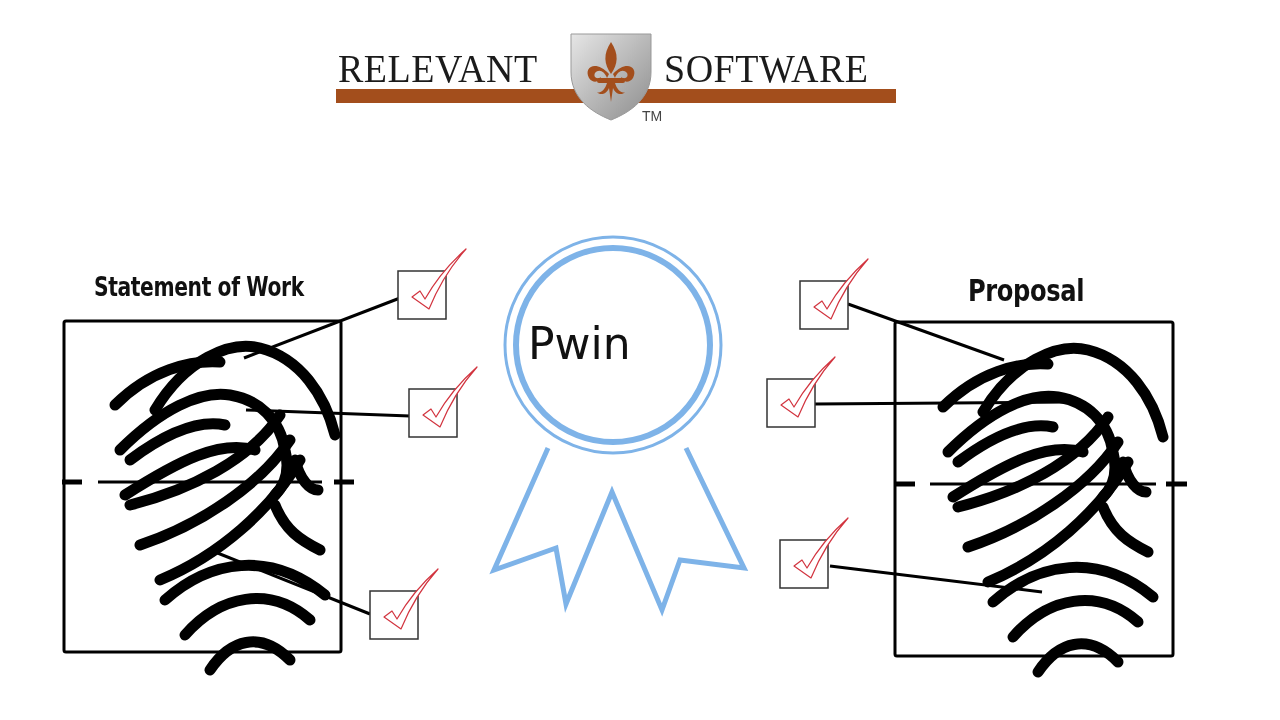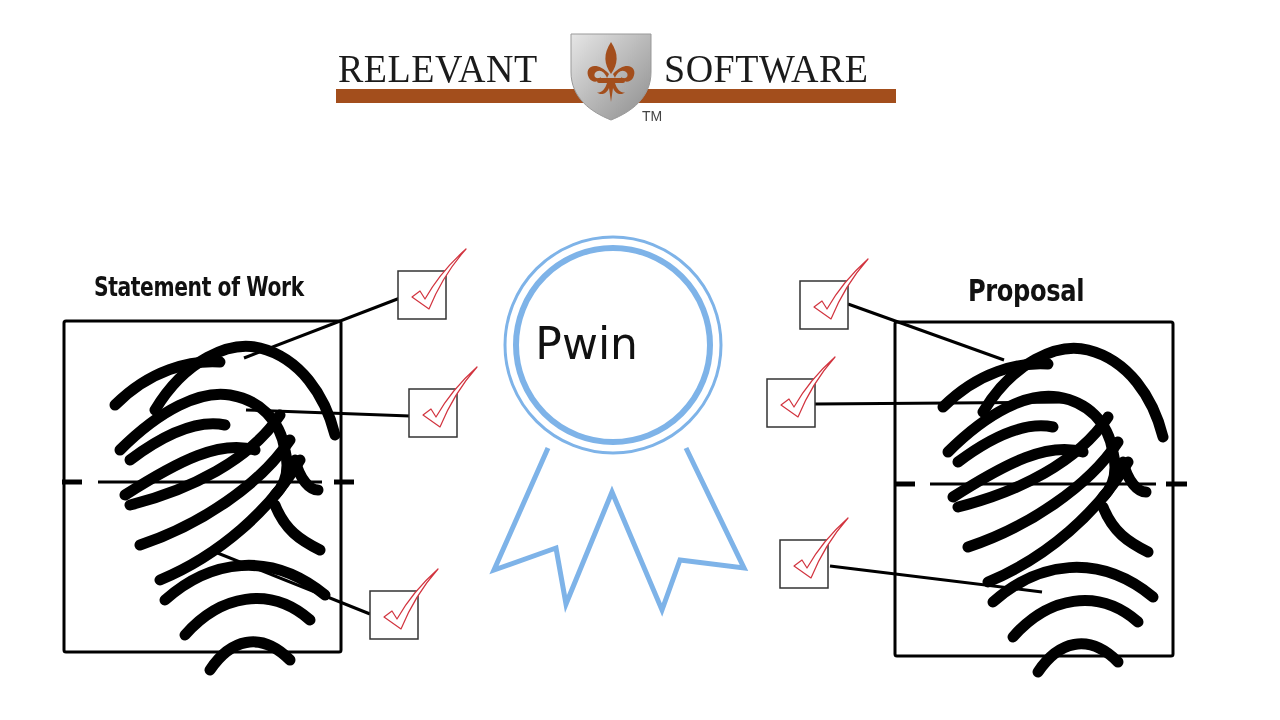--- a/index.html
+++ b/index.html
@@ -8,21 +8,21 @@
     .logo-word { position: absolute; top: 14px; font-family: "Liberation Serif", serif; font-size: 38px; color: #1b1b1b; letter-spacing: 0.5px; transform: scaleY(1.05); }
     .logo-left { left: 2px; }
     .logo-right { left: 328px; }
     .logo-bar { position: absolute; left: 0; top: 57px; width: 560px; height: 14px; background: #a34e1c; }
     .logo-shield { position: absolute; left: 231px; top: 0; width: 88px; height: 90px; }
     .logo-tm { position: absolute; left: 306px; top: 76px; font-size: 14px; color: #444; }
     .doc-title { position: absolute; font-family: "DejaVu Sans", sans-serif; font-weight: bold; color: #111; font-size: 26px; transform: scaleX(0.78); transform-origin: left top; white-space: nowrap; letter-spacing: -0.5px; }
     #sow-title { left: 94px; top: 272px; }
     #prop-title { left: 968px; top: 272px; font-size: 31px; }
     .scene { position: absolute; left: 0; top: 0; width: 1280px; height: 720px; }
-    .pwin { position: absolute; left: 528px; top: 318px; width: 110px; text-align: right; font-family: "DejaVu Sans", sans-serif; font-size: 44px; color: #111; }
+    .pwin { position: absolute; left: 528px; top: 318px; width: 110px; text-align: left; font-family: "DejaVu Sans", sans-serif; font-size: 44px; color: #111; }
   </style>
 </head>
 <body>
 
 <div class="logo">
   <div class="logo-bar"></div>
   <span class="logo-word logo-left">RELEVANT</span>
   <span class="logo-word logo-right">SOFTWARE</span>
   <svg class="logo-shield" viewBox="0 0 88 90">
     <defs>

